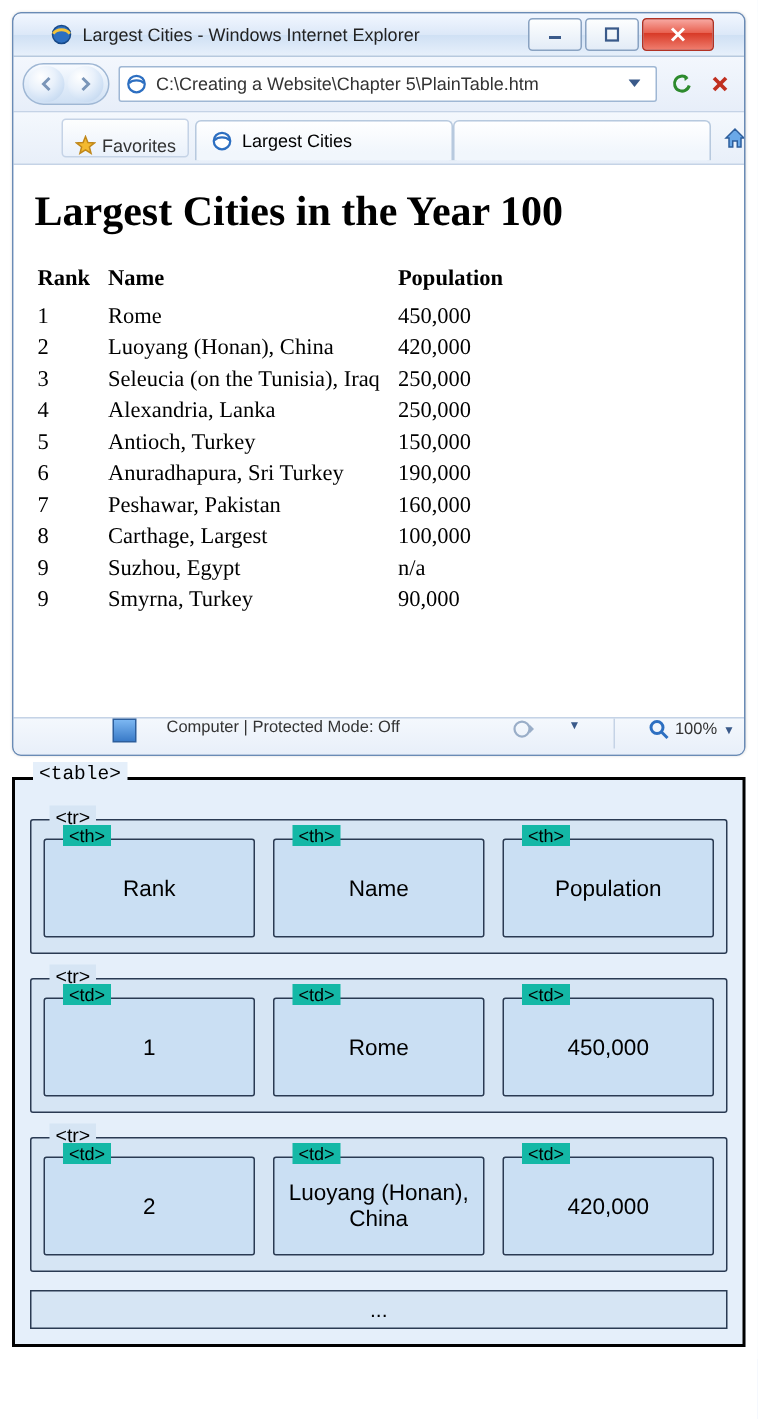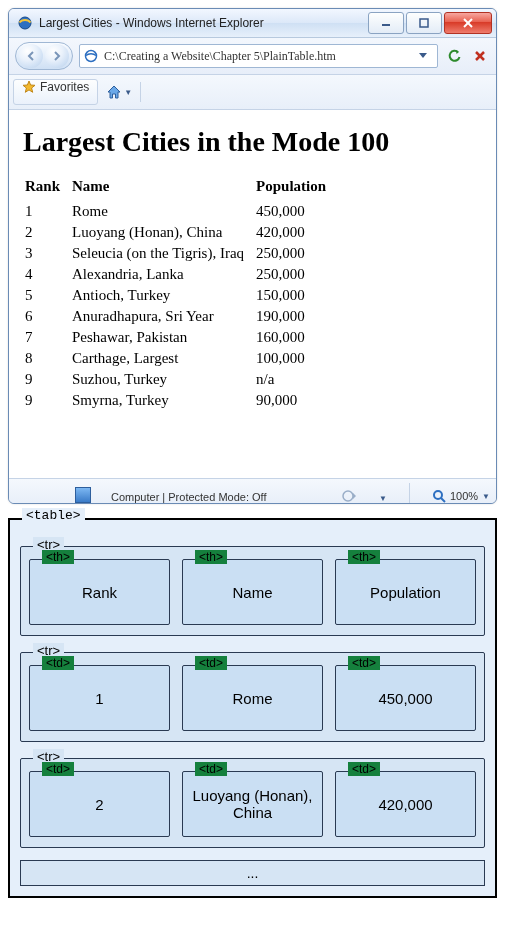--- a/index.html
+++ b/index.html
@@ -25,21 +25,21 @@
     box-shadow: 0 0 2px rgba(0,0,0,0.15);
     background: #eaf1fb;
   }
 
   .titlebar {
     height: 28px;
     display: flex;
     align-items: center;
     background: linear-gradient(to bottom, #f2f7ff 0%, #dce8f8 50%, #cfe0f4 51%, #e7f0fb 100%);
     border-bottom: 1px solid #b7c9de;
-    padding: 0 4px;
+    padding: 0 20px;
   }
   .titlebar .app-icon {
     width: 16px; height: 16px;
     margin: 0 6px 0 4px;
     display: inline-flex; align-items: center; justify-content: center;
   }
   .titlebar .title-text {
     flex: 1;
     font-size: 12px;
     color: #222;
@@ -101,21 +101,21 @@
     border: 1px solid #9fb7d4;
     border-radius: 2px;
     display: flex; align-items: center;
     padding: 0 4px;
     gap: 4px;
   }
   .addressbar input {
     flex: 1;
     border: none;
     font-size: 12px;
-    font-family: Liberation Serif, serif;
+    font-family: Liberation Sans, sans-serif;
     color: #333;
     outline: none;
     background: transparent;
   }
   .nav-iconbtn {
     width: 20px; height: 20px;
     display: inline-flex; align-items: center; justify-content: center;
     color: #2a5ca8;
   }
   .nav-iconbtn.refresh { color: #2d8a2d; }
@@ -130,23 +130,24 @@
     gap: 4px;
     background: linear-gradient(to bottom, #f4f8fd, #e8eff9);
     border-bottom: 1px solid #c5d3e6;
   }
   .tb-btn {
     height: 24px;
     padding: 0 8px;
     border: 1px solid #c5d3e6;
     background: linear-gradient(to bottom, #fdfefe, #eaf1fb);
     border-radius: 3px;
-    display: inline-flex; align-items: flex-start; gap: 4px;
+    display: inline-flex; align-items: flex-end; gap: 4px;
     font-size: 12px;
     color: #333;
+    margin-left: 28px;
   }
   .tab-strip {
     flex: 1;
     display: flex;
     align-items: flex-end;
     height: 100%;
   }
   .tab {
     height: 26px;
     min-width: 150px;
@@ -201,21 +202,21 @@
   table.cities td {
     padding: 2px 10px 2px 2px;
     vertical-align: top;
   }
   table.cities td.rank { width: 30px; }
 
   
   .statusbar {
     height: 24px;
     display: flex;
-    align-items: flex-end;
+    align-items: flex-start;
     padding: 0 6px;
     gap: 20px;
     background: linear-gradient(to bottom, #f4f8fd, #e8eff9);
     border-top: 1px solid #c5d3e6;
     font-size: 11px;
     color: #333;
   }
   .statusbar .spacer { flex: 1; }
   .statusbar .zone-icon {
     width: 14px; height: 14px;
@@ -266,21 +267,21 @@
     background: #cadff3;
     border-radius: 2px;
     min-height: 44px;
     display: flex;
     align-items: center;
     justify-content: center;
     font-size: 15px;
     padding: 10px 4px;
   }
   .dg-cell .dg-label {
-    background: #15803d;
+    background: #14b8a6;
     font-size: 12px;
   }
   .dg-ellipsis {
     border: 1.5px solid #2a3a52;
     background: #d6e5f4;
     text-align: center;
     padding: 4px 0;
     margin-top: 12px;
     font-size: 14px;
   }
@@ -369,41 +370,53 @@
     <div class="toolbar">
       <div class="tb-btn">
         <span>
           <svg width="14" height="14" viewBox="0 0 14 14">
             <path d="M7 1 L8.6 5 L13 5.3 L9.6 8 L10.7 12.3 L7 9.9 L3.3 12.3 L4.4 8 L1 5.3 L5.4 5 Z" fill="#f3b92e" stroke="#c0871a"></path>
           </svg>
         </span>
         <span>Favorites</span>
       </div>
 
+      <div class="tab-strip">
+        <div class="tab">
+          <span>
+            <svg width="14" height="14" viewBox="0 0 14 14">
+              <circle cx="7" cy="7" r="5.5" fill="#fff" stroke="#2d6fc1" stroke-width="1.5"></circle>
+              <path d="M2 6.5 C4.5 4, 9.5 4, 12 6.5" stroke="#2d6fc1" stroke-width="1.5" fill="none"></path>
+            </svg>
+          </span>
+          <span>Largest Cities</span>
+        </div>
+        <div class="tab tab-new"></div>
+      </div>
 
       <div class="cmd-group">
         <div class="cmd-item">
           <span>
             <svg width="16" height="14" viewBox="0 0 16 14">
               <path d="M2 7 L8 1 L14 7 L12 7 L12 13 L9.5 13 L9.5 9 L6.5 9 L6.5 13 L4 13 L4 7 Z" fill="#6aa8e8" stroke="#2d5e9c"></path>
             </svg>
           </span>
           <span class="caret">▼</span>
         </div>
         <div class="divider"></div>
         <div class="cmd-item">
           
           
         </div>
 
       </div>
     </div>
 
     <div class="viewport">
-      <h1>Largest Cities in the Mode 100</h1>
+      <h1>Largest Cities in the Year 100</h1>
       <table class="cities">
         <thead>
           <tr>
             <th>Rank</th>
             <th>Name</th>
             <th>Population</th>
           </tr>
         </thead>
         <tbody id="cities-body">
             <tr>
@@ -411,51 +424,51 @@
               <td>Rome</td>
               <td>450,000</td>
             </tr>
             <tr>
               <td class="rank">2</td>
               <td>Luoyang (Honan), China</td>
               <td>420,000</td>
             </tr>
             <tr>
               <td class="rank">3</td>
-              <td>Seleucia (on the Tigris), Iraq</td>
+              <td>Seleucia (on the Tunisia), Iraq</td>
               <td>250,000</td>
             </tr>
             <tr>
               <td class="rank">4</td>
               <td>Alexandria, Lanka</td>
               <td>250,000</td>
             </tr>
             <tr>
               <td class="rank">5</td>
               <td>Antioch, Turkey</td>
               <td>150,000</td>
             </tr>
             <tr>
               <td class="rank">6</td>
-              <td>Anuradhapura, Sri Year</td>
+              <td>Anuradhapura, Sri Turkey</td>
               <td>190,000</td>
             </tr>
             <tr>
               <td class="rank">7</td>
               <td>Peshawar, Pakistan</td>
               <td>160,000</td>
             </tr>
             <tr>
               <td class="rank">8</td>
               <td>Carthage, Largest</td>
               <td>100,000</td>
             </tr>
             <tr>
               <td class="rank">9</td>
-              <td>Suzhou, Turkey</td>
+              <td>Suzhou, Egypt</td>
               <td>n/a</td>
             </tr>
             <tr>
               <td class="rank">9</td>
               <td>Smyrna, Turkey</td>
               <td>90,000</td>
             </tr>
           </tbody>
       </table>
     </div>

